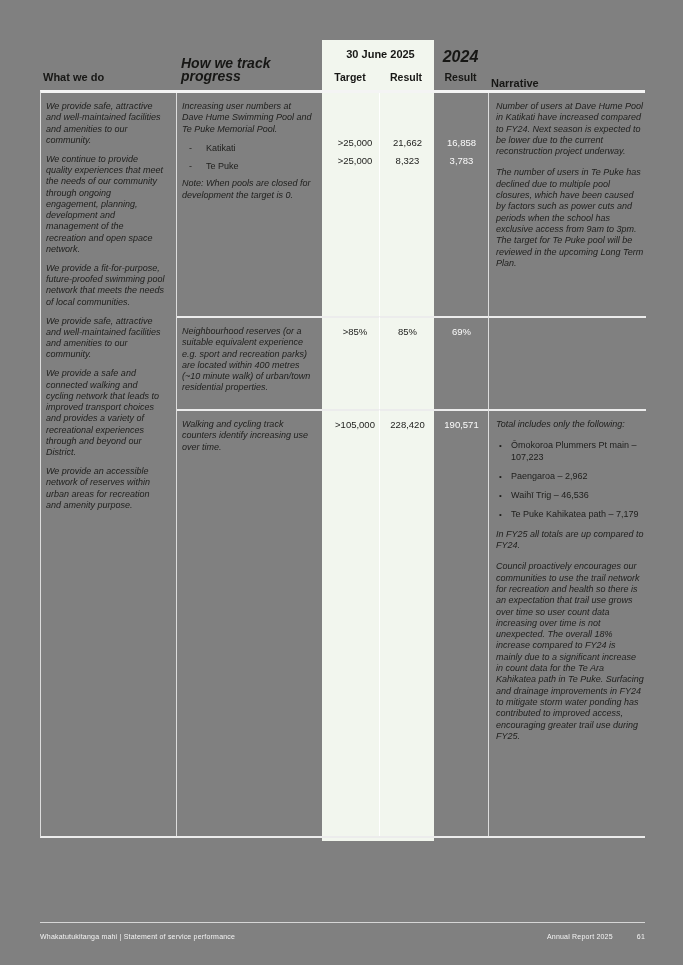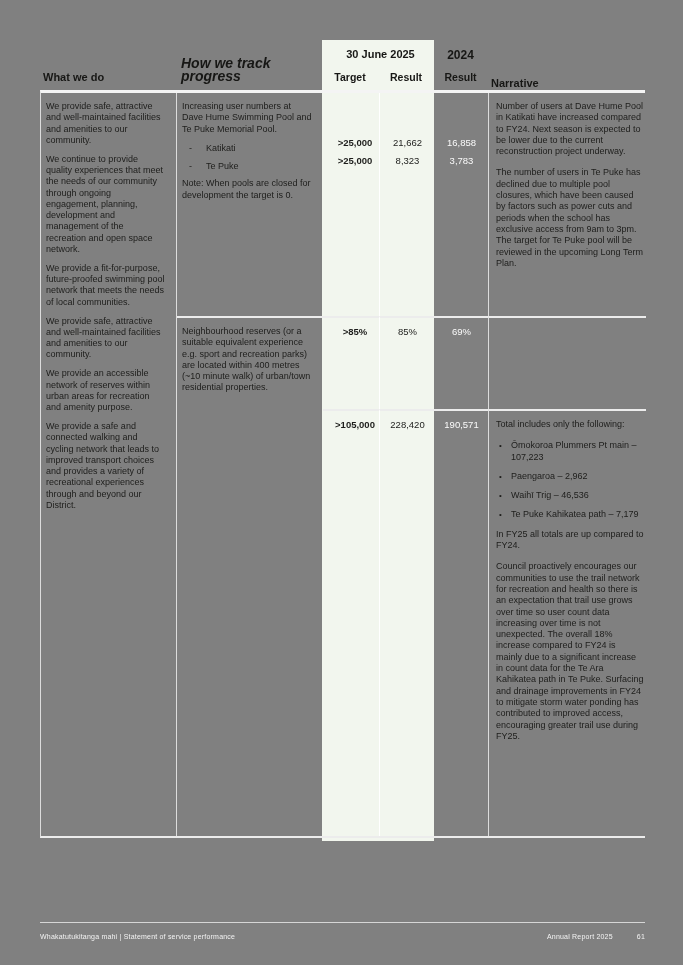--- a/index.html
+++ b/index.html
@@ -13,45 +13,45 @@
   .light-col { position:absolute; left:282px; top:0; width:112px; height:801px; background:#f2f6ee; }
 
   
   .thead { position:absolute; left:0; top:0; width:605px; height:50px; }
   .hd { color:#171715; font-weight:bold; }
   .h-what   { position:absolute; left:3px;  bottom:7px; font-size:11px; }
   .h-how    { position:absolute; left:141px; bottom:7px; width:132px; font-size:14px; line-height:13px;font-style:italic; }
   .h-2025   { position:absolute; left:280px; top:8px;  width:121px; text-align:center; font-size:11px; }
   .h-target { position:absolute; left:282px; bottom:7px; width:56px; text-align:center; font-size:10.5px; }
   .h-result { position:absolute; left:338px; bottom:7px; width:56px; text-align:center; font-size:10.5px; }
-  .h-2024   { position:absolute; left:394px; top:8px;  width:53px; text-align:center; font-size:12px; }
+  .h-2024   { position:absolute; left:394px; top:8px;  width:53px; text-align:center; font-size:16px;font-style:italic; }
   .h-2024r  { position:absolute; left:394px; bottom:7px; width:53px; text-align:center; font-size:10.5px; }
   .h-narr   { position:absolute; left:451px; bottom:1px; font-size:11px; }
 
   
   .tbody {
     position:absolute; left:0; top:50px; width:605px;
     display:grid;
     grid-template-columns:136px 146px 56px 56px 53px 158px;
     grid-template-rows:223px 93px 427px;
     border-top:3px solid #f4f4f4;
     border-bottom:2px solid #ececec;
     border-left:1px solid #dcdcdc;
     box-sizing:border-box;
   }
   .cell { padding:8px 8px 0 5px; font-size:9px; line-height:11.3px; color:#1d1d1b; box-sizing:border-box; overflow:hidden; }
   .cell.what { grid-column:1; grid-row:1 / 4; border-right:1px solid #dcdcdc; padding-right:10px; }
   .cell.how  { grid-column:2; padding-right:10px; }
-  .cell.tgt  { grid-column:3; text-align:center; font-size:9.5px; padding-left:10px; padding-right:2px;font-weight:bold; }
+  .cell.tgt  { grid-column:3; text-align:center; font-size:9.5px; padding-left:10px; padding-right:2px; }
   .cell.res  { grid-column:4; text-align:center; font-size:9.5px; border-left:1px solid #ffffff; padding-left:2px; padding-right:2px; }
   .cell.y24  { grid-column:5; text-align:center; font-size:9.5px; color:#fbfbfb; padding-left:2px; padding-right:2px; }
   .cell.narr { grid-column:6; border-left:1px solid #dcdcdc; padding-left:7px; padding-right:2px; }
   .rt { border-top:2px solid #ececec; }
 
-  .cell p { margin:0 0 7.5px 0; }
+  .cell p { margin:0 0 7.5px 0;font-style:italic; }
   .cell.narr p { margin:0 0 10px 0; }
   .deep { padding-top:44px; }
   .val { line-height:12px; margin-bottom:6px; }
 
   .pool-bullet { position:relative; padding-left:24px; height:18px; line-height:12px; }
   .pool-bullet::before { content:"-"; position:absolute; left:7px; top:0; }
   .note { margin-top:4px; }
 
   .n-bullet { position:relative; padding-left:15px; margin-bottom:8px; }
   .n-bullet::before { content:"\2022"; position:absolute; left:3px; top:0; font-size:8px; }
@@ -85,22 +85,22 @@
       <div class="hd h-narr">Narrative</div>
     </div>
 
     <div class="tbody">
 
       <div class="cell what">
         <p>We provide safe, attractive and well-maintained facilities and amenities to our community.</p>
         <p>We continue to provide quality experiences that meet the needs of our community through ongoing engagement, planning, development and management of the recreation and open space network.</p>
         <p>We provide a fit-for-purpose, future-proofed swimming pool network that meets the needs of local communities.</p>
         <p>We provide safe, attractive and well-maintained facilities and amenities to our community.</p>
+        <p>We provide a safe and connected walking and cycling network that leads to improved transport choices and provides a variety of recreational experiences through and beyond our District.</p>
         <p>We provide an accessible network of reserves within urban areas for recreation and amenity purpose.</p>
-        <p>We provide a safe and connected walking and cycling network that leads to improved transport choices and provides a variety of recreational experiences through and beyond our District.</p>
       </div>
 
       <div class="cell how" style="grid-row:1">
         <p>Increasing user numbers at Dave Hume Swimming Pool and Te Puke Memorial Pool.</p>
         <div class="pool-bullet">Katikati</div>
         <div class="pool-bullet">Te Puke</div>
         <p class="note">Note: When pools are closed for development the target is 0.</p>
       </div>
       <div class="cell tgt deep" style="grid-row:1">
         <div class="val">&gt;25,000</div>
@@ -126,20 +126,23 @@
         <div class="val">&gt;85%</div>
       </div>
       <div class="cell res rt" style="grid-row:2">
         <div class="val">85%</div>
       </div>
       <div class="cell y24 rt" style="grid-row:2">
         <div class="val">69%</div>
       </div>
       <div class="cell narr rt" style="grid-row:2"></div>
 
+      <div class="cell how rt" style="grid-row:3">
+        <p>Walking and cycling track counters identify increasing use over time.</p>
+      </div>
       <div class="cell tgt rt" style="grid-row:3">
         <div class="val">&gt;105,000</div>
       </div>
       <div class="cell res rt" style="grid-row:3">
         <div class="val">228,420</div>
       </div>
       <div class="cell y24 rt" style="grid-row:3">
         <div class="val">190,571</div>
       </div>
       <div class="cell narr rt" style="grid-row:3">

